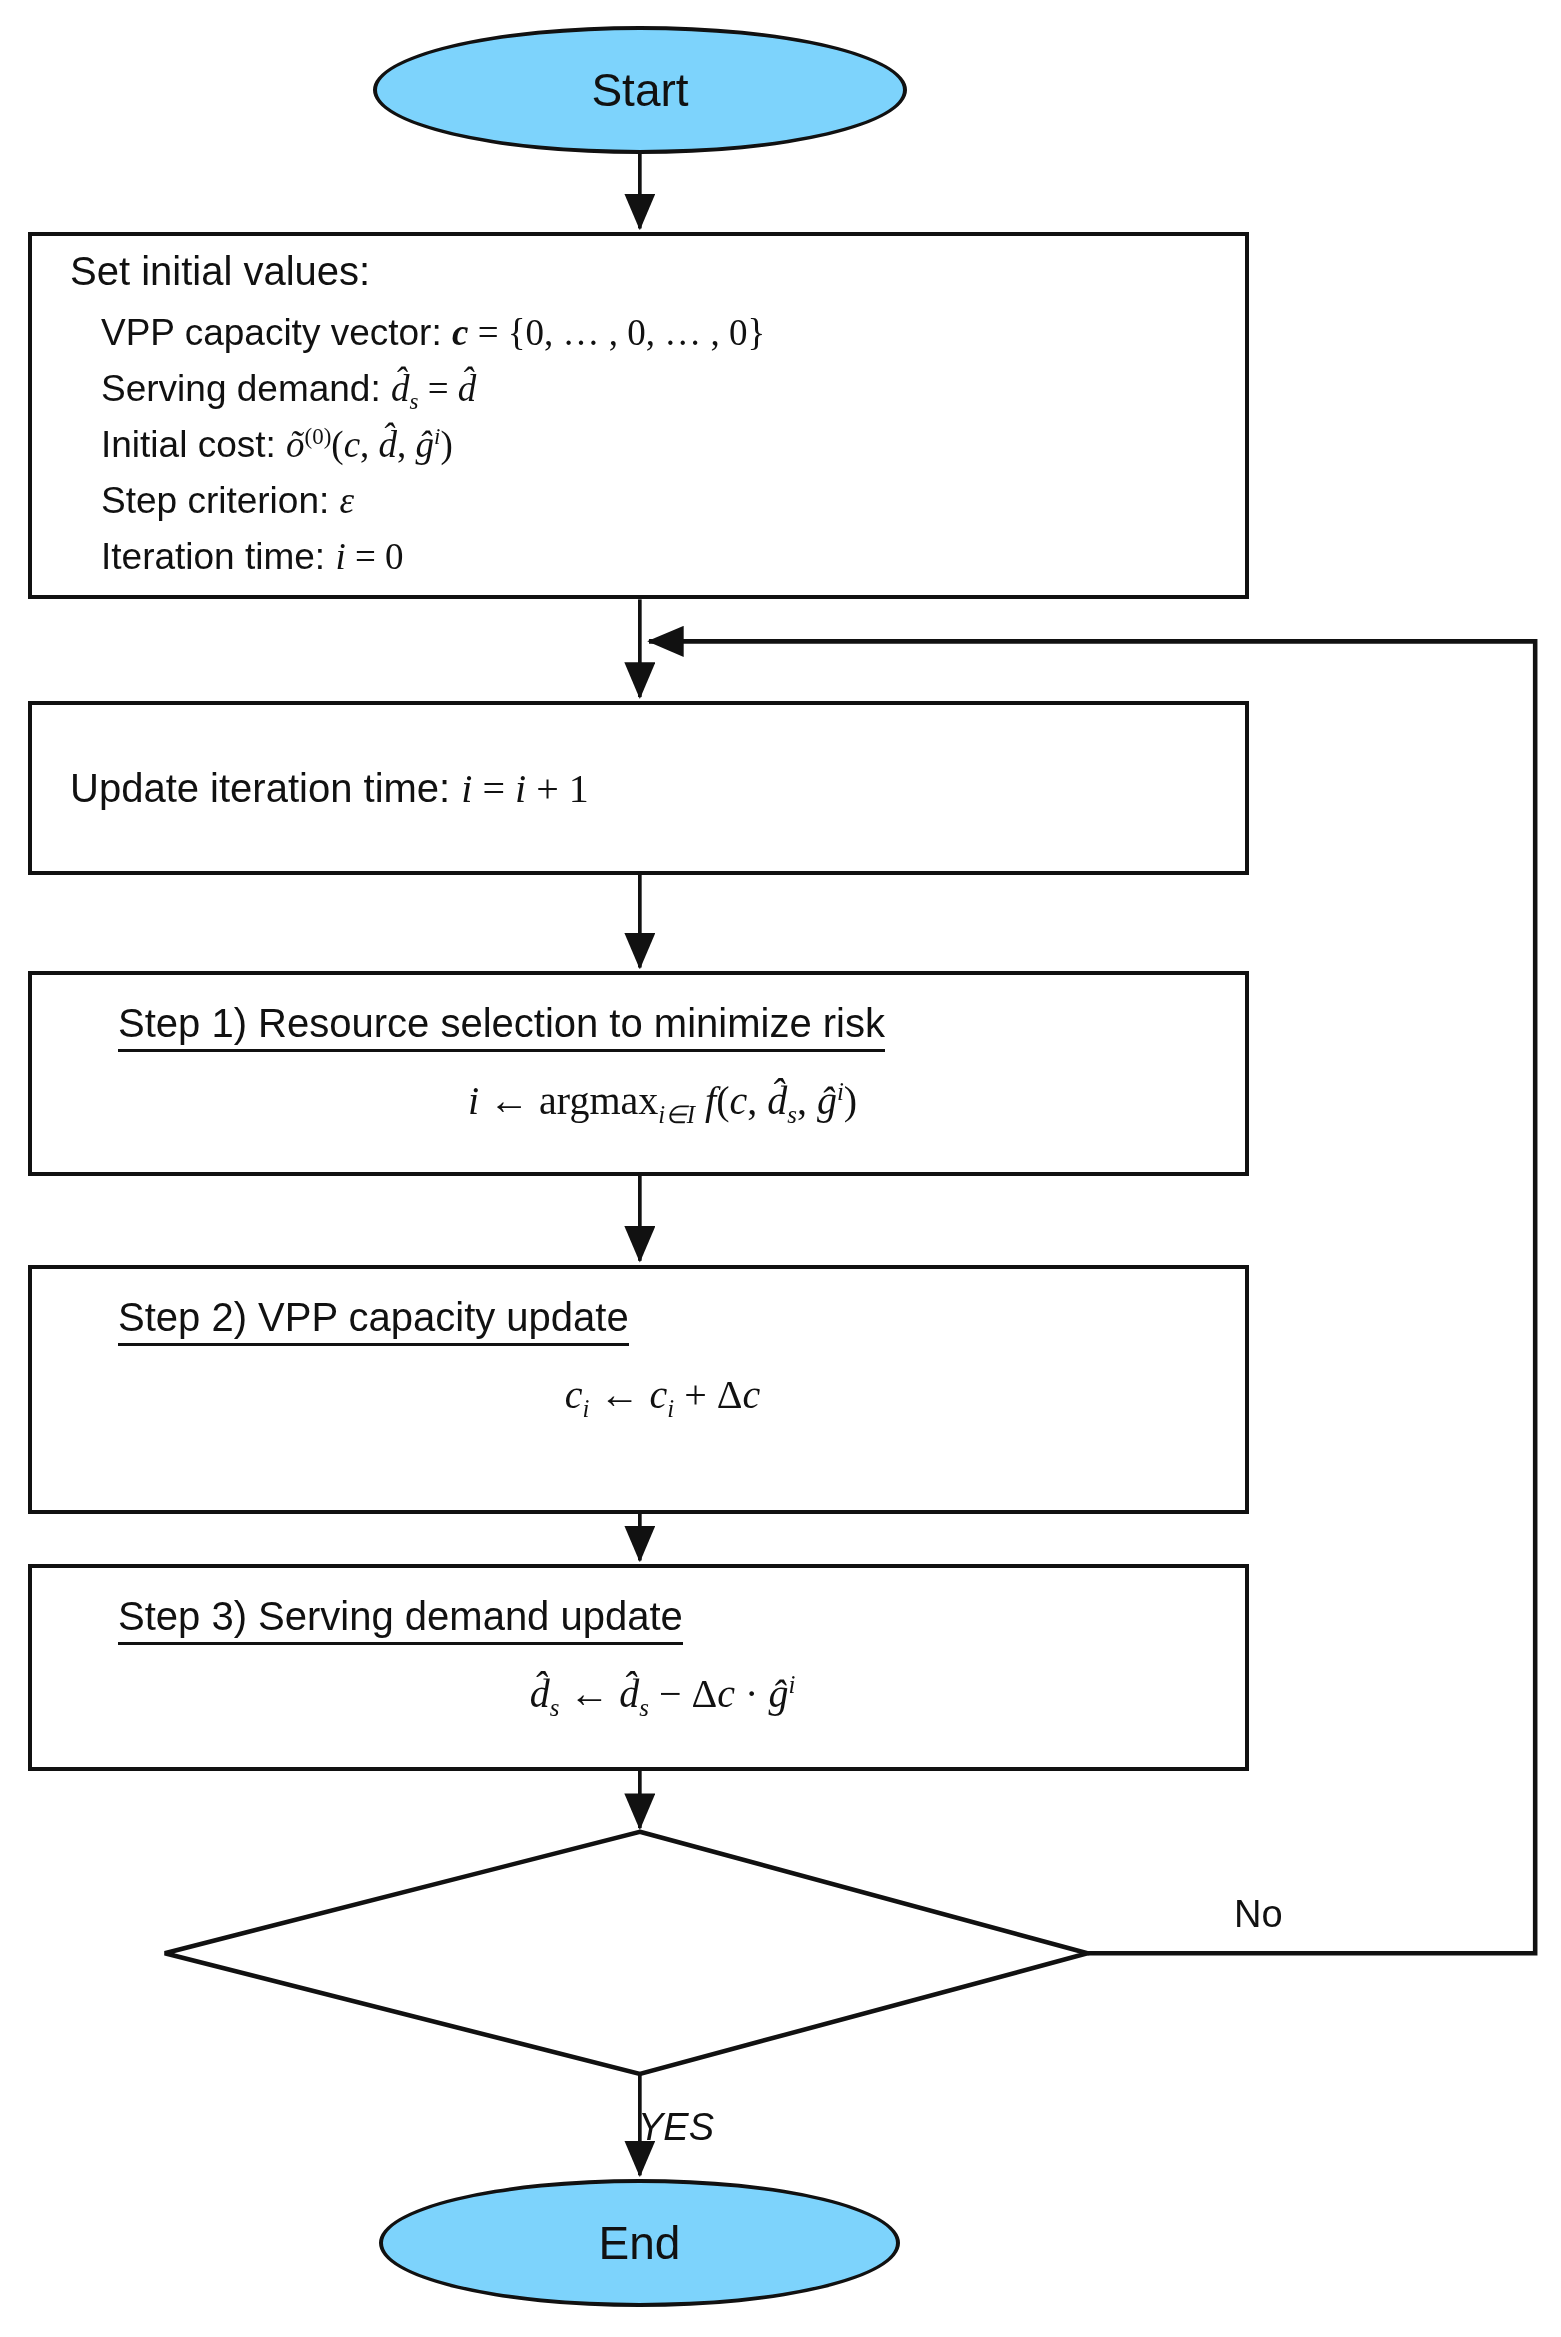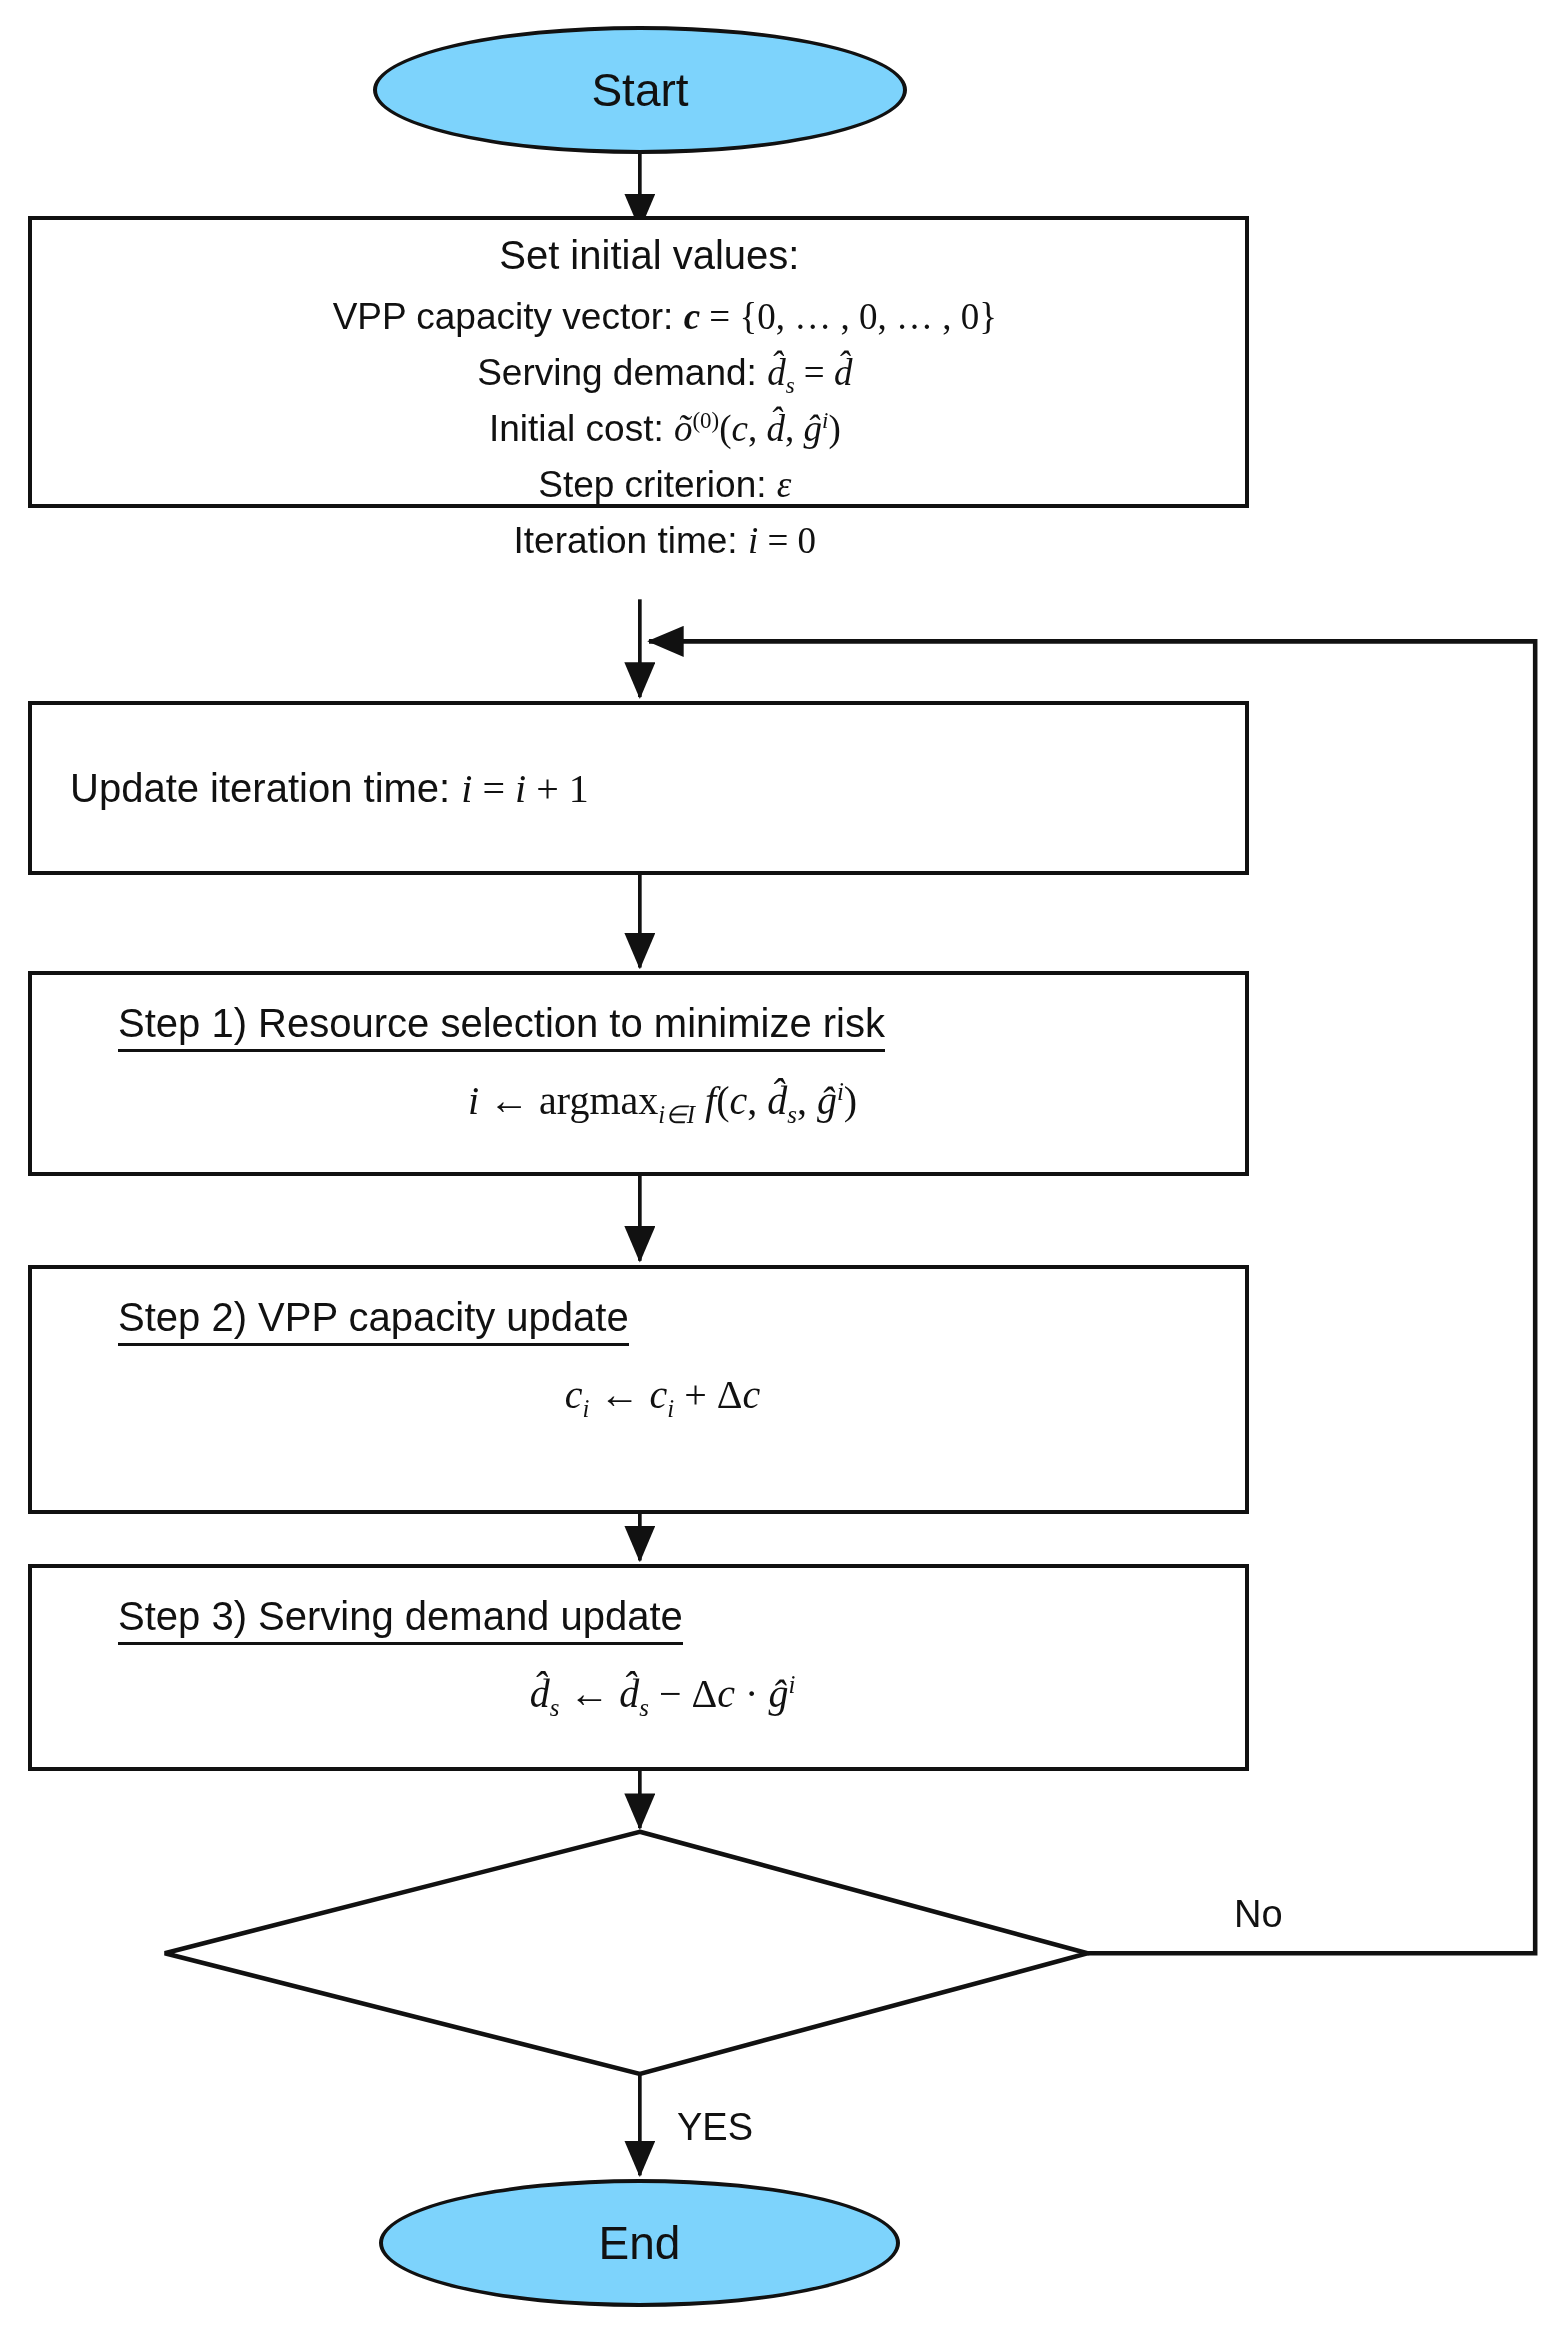--- a/index.html
+++ b/index.html
@@ -26,21 +26,21 @@
   #end-terminal{left:379px;top:2179px;width:521px;height:128px;}
 
   .proc-box{
     position:absolute;
     left:28px;width:1221px;
     border:4.6px solid #111;
     background:#fff;
     box-sizing:border-box;
     padding-left:48px;
   }
-  #init-box{top:216px;height:292px;padding:12.8px 16.4px 0 38px;text-align:center;}
+  #init-box{top:232px;height:367px;padding:12.8px 16.4px 0 38px;}
   #update-box{top:701px;height:174px;display:flex;align-items:center;padding-left:38px;font-size:40px;}
   #step1-box{top:971px;height:205px;}
   #step2-box{top:1265px;height:249px;}
   #step3-box{top:1564px;height:207px;}
 
   .init-title{font-size:40px;margin-bottom:11px;}
   .init-item{font-size:37px;line-height:56px;padding-left:31px;white-space:nowrap;}
 
   .step-title{
     font-size:40px;
@@ -59,21 +59,21 @@
 
   #decision-label{
     position:absolute;
     left:228px;top:1919px;width:822px;
     text-align:center;
     font-size:42px;
     font-family:"Liberation Serif", serif;
   }
   .edge-label{position:absolute;font-size:38px;}
   #no-label{left:1234px;top:1893px;width:137px;text-align:left;}
-  #yes-label{left:677px;top:2106px;}
+  #yes-label{left:638px;top:2106px;font-style:italic;}
 
   
   .seg-n{}
   .seg-m{font-family:"Liberation Serif", serif;margin-top:36px;}
   .seg-i{font-family:"Liberation Serif", serif;font-style:italic;}
   .seg-bi{font-family:"Liberation Serif", serif;font-style:italic;font-weight:bold;}
   .seg-sup{font-family:"Liberation Serif", serif;font-size:62%;vertical-align:super;line-height:0;}
   .seg-supi{font-family:"Liberation Serif", serif;font-style:italic;font-size:62%;vertical-align:super;line-height:0;}
   .seg-subi{font-family:"Liberation Serif", serif;font-style:italic;font-size:62%;vertical-align:sub;line-height:0;}
 </style>

